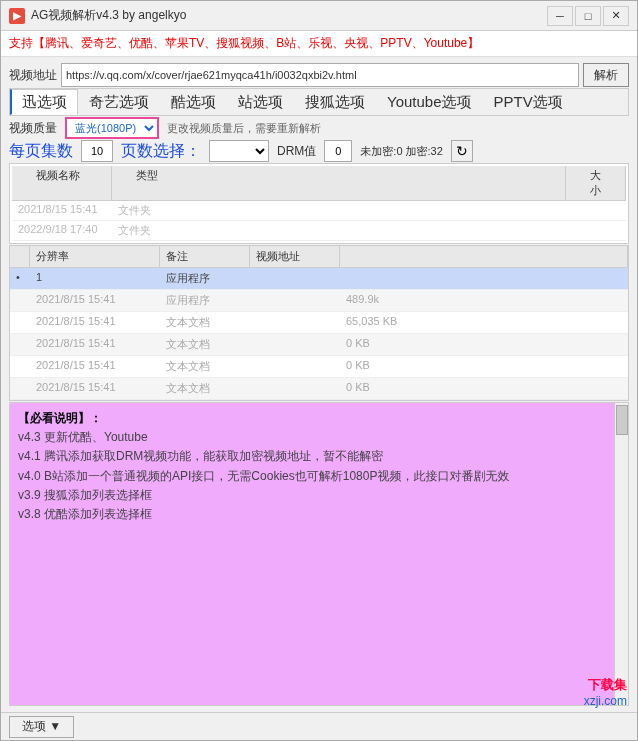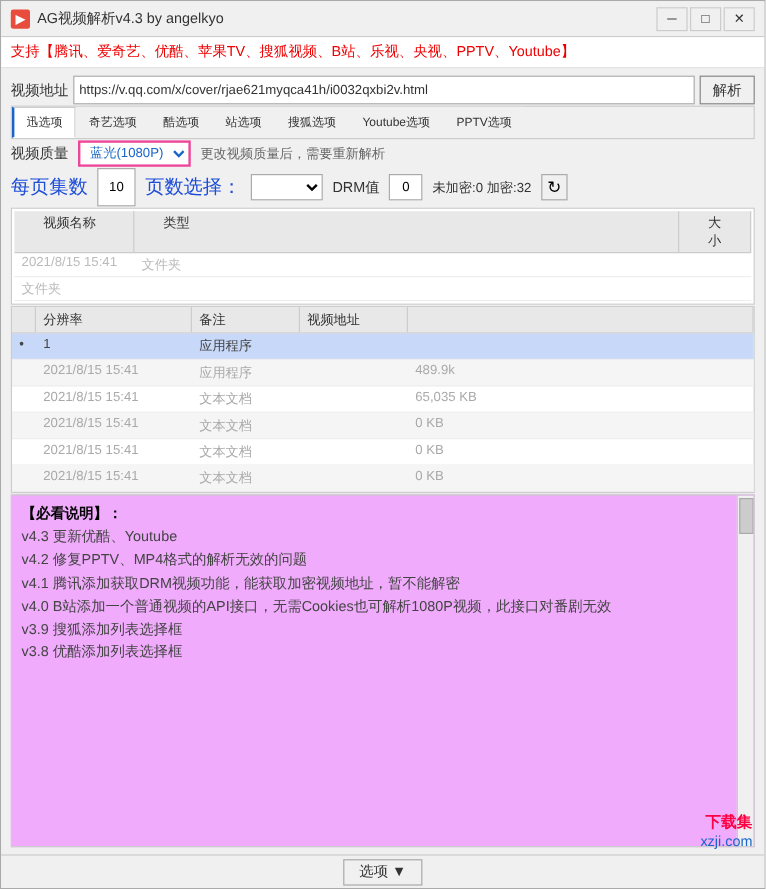--- a/index.html
+++ b/index.html
@@ -123,21 +123,21 @@
       border: 1px solid #ccc;
       background: #f0f0f0;
     }
     .tab-item {
       height: 26px;
       padding: 0 10px;
       cursor: pointer;
       border: 1px solid transparent;
       display: flex;
       align-items: center;
-      font-size: 10px;
+      font-size: 15px;
       color: #333;
       background: #f0f0f0;
       white-space: nowrap;
     }
     .tab-item.active {
       background: white;
       border: 1px solid #ccc;
       border-bottom: 1px solid white;
     }
     .tab-item:first-child {
@@ -167,21 +167,21 @@
 
     
     .page-row {
       display: flex;
       align-items: center;
       gap: 8px;
     }
     .page-label { font-size: 16px; color: #1d4ed8; }
     .page-input {
       width: 32px;
-      height: 32px;
+      height: 22px;
       border: 1px solid #aaa;
       padding: 0 4px;
       font-size: 11px;
       text-align: center;
       background: white;
     }
     .page-select {
       height: 22px;
       border: 1px solid #aaa;
       background: white;
@@ -310,21 +310,20 @@
     }
 
     
     .bottom-bar {
       height: 28px;
       background: #f0f0f0;
       border-top: 1px solid #ccc;
       display: flex;
       align-items: center;
       padding: 0 8px;
-      justify-content: center;
     }
     .bottom-option-btn {
       height: 22px;
       padding: 0 12px;
       background: #f0f0f0;
       border: 1px solid #aaa;
       cursor: pointer;
       font-size: 12px;
       color: #333;
     }
@@ -416,20 +415,21 @@
         <div class="file-list-header-cell">视频名称</div>
         <div class="file-list-header-cell">类型</div>
         <div class="file-list-header-cell">大小</div>
       </div>
       <div class="file-row">
         <div class="file-cell" style="color:#bbb;">2021/8/15 15:41</div>
         <div class="file-cell" style="color:#bbb;">文件夹</div>
         <div class="file-cell"></div>
       </div>
       <div class="file-row">
+        <div class="file-cell" style="color:#bbb;">2022/9/18 17:40</div>
         <div class="file-cell" style="color:#bbb;">文件夹</div>
         <div class="file-cell"></div>
       </div>
     </div>
 
     <div class="video-table-section">
       <div class="video-table-header" style="grid-template-columns:20px 130px 90px 90px 1fr;">
         <div class="video-table-header-cell"></div>
         <div class="video-table-header-cell">分辨率</div>
         <div class="video-table-header-cell">备注</div>
@@ -483,21 +483,20 @@
         <div class="video-cell" style="color:#aaa;">文本文档</div>
         <div class="video-cell"></div>
         <div class="video-cell" style="color:#aaa;">0 KB</div>
       </div>
     </div>
 
     <div class="notes-wrapper">
       <div class="notes-content">
         <div class="note-title">【必看说明】：</div>
         <div class="note-line">v4.3 更新优酷、Youtube</div>
-        <div class="note-line">v4.2 修复PPTV、MP4格式的解析无效的问题</div>
         <div class="note-line">v4.1 腾讯添加获取DRM视频功能，能获取加密视频地址，暂不能解密</div>
         <div class="note-line">v4.0 B站添加一个普通视频的API接口，无需Cookies也可解析1080P视频，此接口对番剧无效</div>
         <div class="note-line">v3.9 搜狐添加列表选择框</div>
         <div class="note-line">v3.8 优酷添加列表选择框</div>
       </div>
       <div style="width:14px;background:#f0f0f0;border-left:1px solid #ccc;position:relative;flex-shrink:0;">
         <div style="width:12px;height:30px;background:#ccc;position:absolute;top:2px;left:1px;border:1px solid #aaa;"></div>
       </div>
     </div>
   </div>

